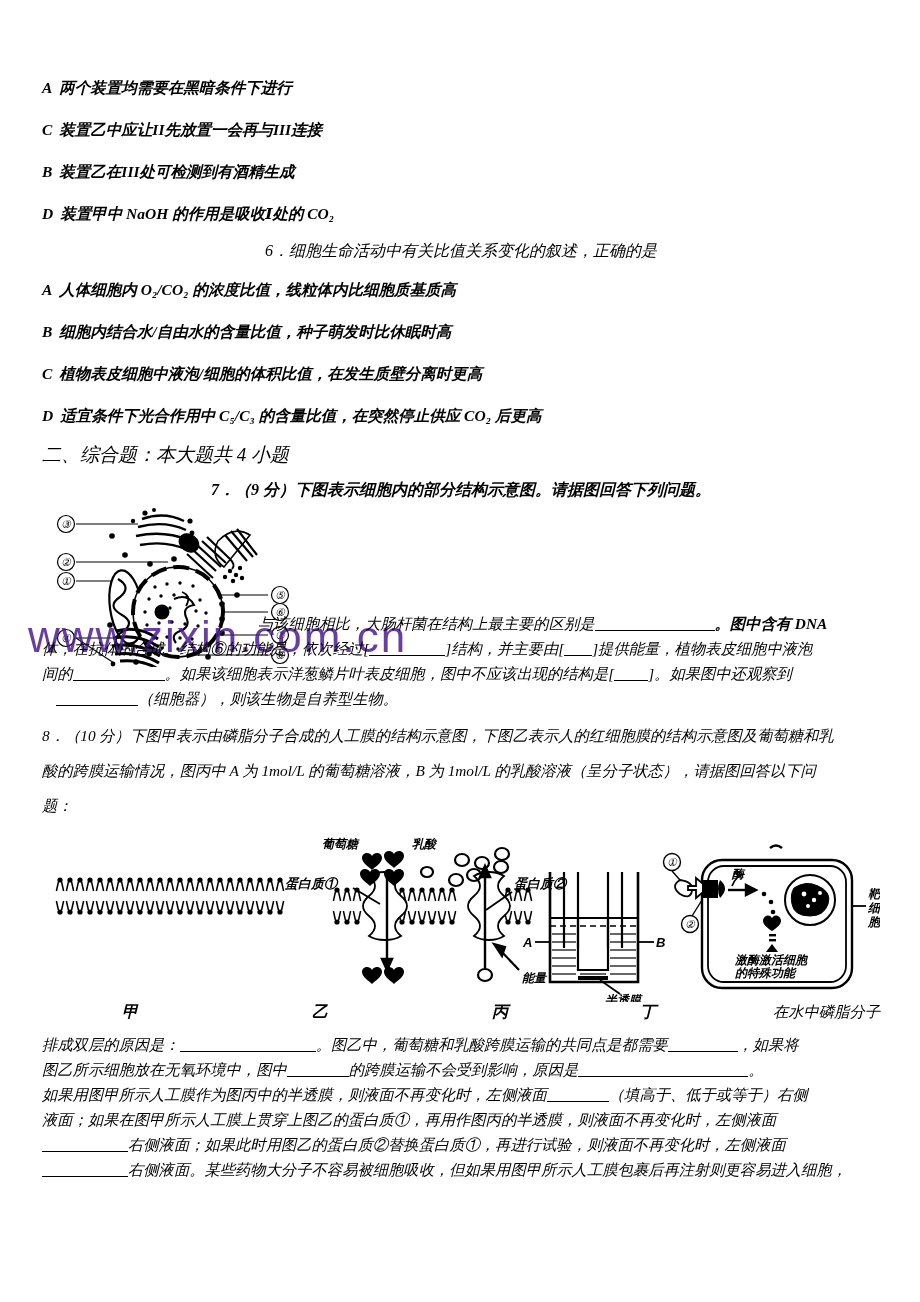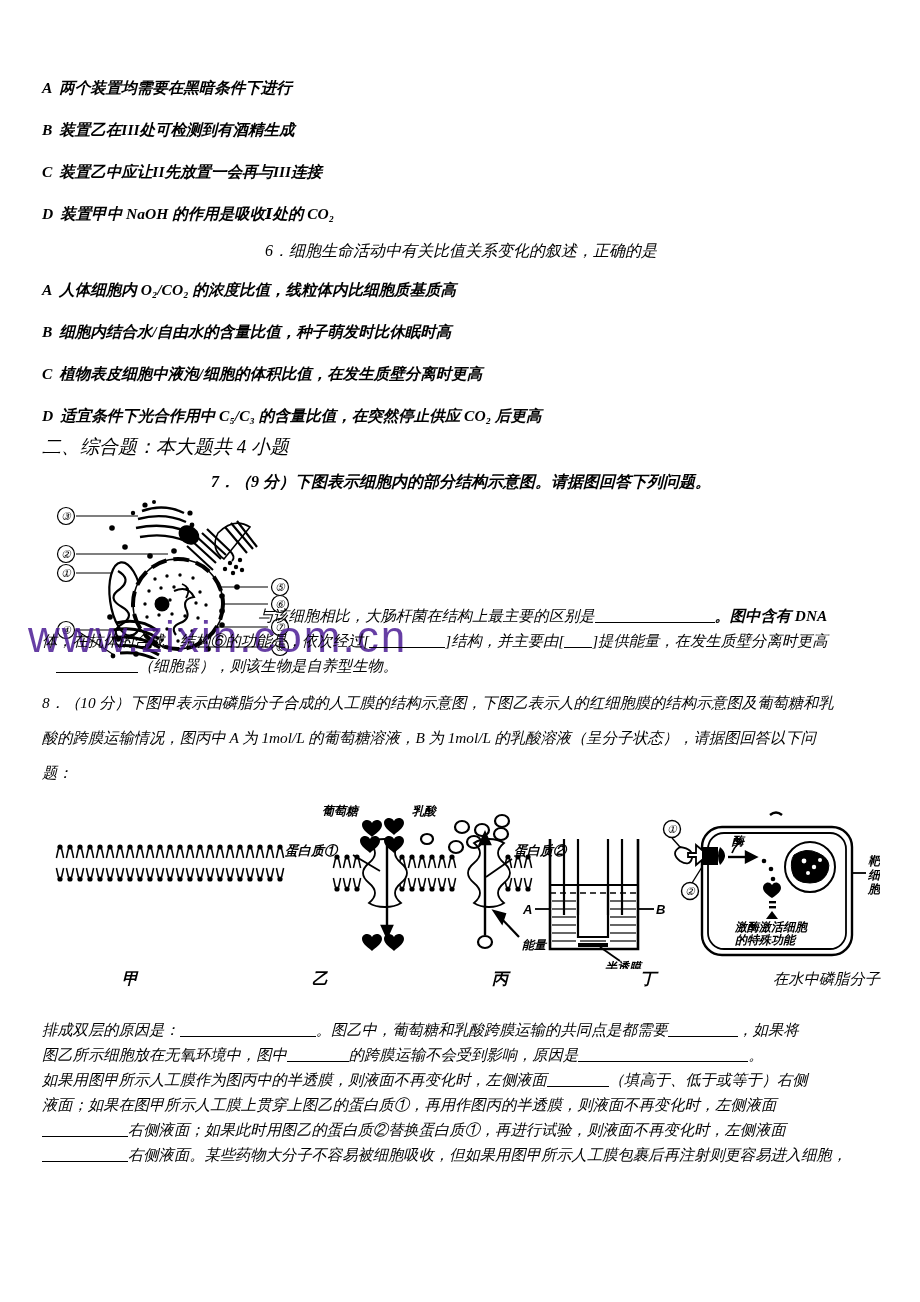--- a/index.html
+++ b/index.html
@@ -122,43 +122,43 @@
 
   <div class="watermark">www.zixin.com.cn</div>
 
   <div class="content">
 
     <div>
       <div class="opt">
         <span class="ltr">A</span><span>两个装置均需要在黑暗条件下进行</span>
       </div>
       <div class="opt">
+        <span class="ltr">C</span><span>装置乙中应让II先放置一会再与III连接</span>
+      </div>
+      <div class="opt">
         <span class="ltr">B</span><span>装置乙在III处可检测到有酒精生成</span>
-      </div>
-      <div class="opt">
-        <span class="ltr">C</span><span>装置乙中应让II先放置一会再与III连接</span>
       </div>
       <div class="opt" style="margin-bottom:16px">
         <span class="ltr">D</span><span>装置甲中 NaOH 的作用是吸收Ⅰ处的 CO₂</span>
       </div>
     </div>
 
     <div class="qline" style="font-weight:normal;margin-bottom:18px">6．细胞生命活动中有关比值关系变化的叙述，正确的是</div>
 
     <div>
       <div class="opt">
         <span class="ltr">A</span><span>人体细胞内 O₂/CO₂ 的浓度比值，线粒体内比细胞质基质高</span>
       </div>
       <div class="opt">
         <span class="ltr">B</span><span>细胞内结合水/自由水的含量比值，种子萌发时比休眠时高</span>
       </div>
       <div class="opt">
         <span class="ltr">C</span><span>植物表皮细胞中液泡/细胞的体积比值，在发生质壁分离时更高</span>
       </div>
-      <div class="opt" style="margin-bottom:7px">
+      <div class="opt" style="margin-bottom:15px">
         <span class="ltr">D</span><span>适宜条件下光合作用中 C₅/C₃ 的含量比值，在突然停止供应 CO₂ 后更高</span>
       </div>
     </div>
 
     <div class="sec-head">二、综合题：本大题共 4 小题</div>
 
     <div class="qline" style="font-weight:bold;margin-bottom:4px">7．（9 分）下图表示细胞内的部分结构示意图。请据图回答下列问题。</div>
 
     <div class="fig7">
       <svg width="260" height="160" viewBox="0 0 260 160">
@@ -294,21 +294,24 @@
         </g>
         <circle cx="63" cy="157" r="2.4" fill="#000"></circle>
       </svg>
     </div>
 
     <div class="para" style="margin-top:-4px">
       <div style="text-indent:216px; margin-top:-56px;">
         <span>与该细胞相比，大肠杆菌在结构上最主要的区别是</span><span class="blank" style="width:120px"></span><span class="bold">。图中含有 DNA</span>
       </div>
       <div>
-        <span>体，在抗体的合成、结构⑥的功能是，依次经过[</span><span class="blank" style="width:76px"></span><span>]结构，并主要由[</span><span class="blank" style="width:28px"></span><span>]提供能量，在发生质壁分离时更高</span>
+        <span>体，在抗体的合成、结构⑥的功能是，依次经过[</span><span class="blank" style="width:76px"></span><span>]结构，并主要由[</span><span class="blank" style="width:28px"></span><span>]提供能量，植物表皮细胞中液泡</span>
+      </div>
+      <div>
+        <span>间的</span><span class="blank" style="width:92px"></span><span>。如果该细胞表示洋葱鳞片叶表皮细胞，图中不应该出现的结构是[</span><span class="blank" style="width:34px"></span><span>]。如果图中还观察到</span>
       </div>
       <div>
         <span class="blank" style="width:82px;margin-left:14px"></span><span>（细胞器），则该生物是自养型生物。</span>
       </div>
     </div>
 
     <div class="para" style="margin-top:12px">
       <div>8．（10 分）下图甲表示由磷脂分子合成的人工膜的结构示意图，下图乙表示人的红细胞膜的结构示意图及葡萄糖和乳</div>
       <div style="margin-top:10px">酸的跨膜运输情况，图丙中 A 为 1mol/L 的葡萄糖溶液，B 为 1mol/L 的乳酸溶液（呈分子状态），请据图回答以下问</div>
       <div style="margin-top:10px">题：</div>
@@ -569,21 +572,21 @@
     </div>
 
     <div class="fig8-labels">
       <span style="left:80px">甲</span>
       <span style="left:270px">乙</span>
       <span style="left:450px">丙</span>
       <span style="left:598px">丁</span>
       <span class="tail-note">在水中磷脂分子</span>
     </div>
 
-    <div class="para" style="margin-top:24px">
+    <div class="para" style="margin-top:6px">
       <div>
         <span>排成双层的原因是：</span><span class="blank" style="width:136px"></span><span>。图乙中，葡萄糖和乳酸跨膜运输的共同点是都需要</span><span class="blank" style="width:70px"></span><span>，如果将</span>
       </div>
       <div>
         <span>图乙所示细胞放在无氧环境中，图中</span><span class="blank" style="width:62px"></span><span>的跨膜运输不会受到影响，原因是</span><span class="blank" style="width:170px"></span><span>。</span>
       </div>
       <div>
         <span>如果用图甲所示人工膜作为图丙中的半透膜，则液面不再变化时，左侧液面</span><span class="blank" style="width:62px"></span><span>（填高于、低于或等于）右侧</span>
       </div>
       <div>

